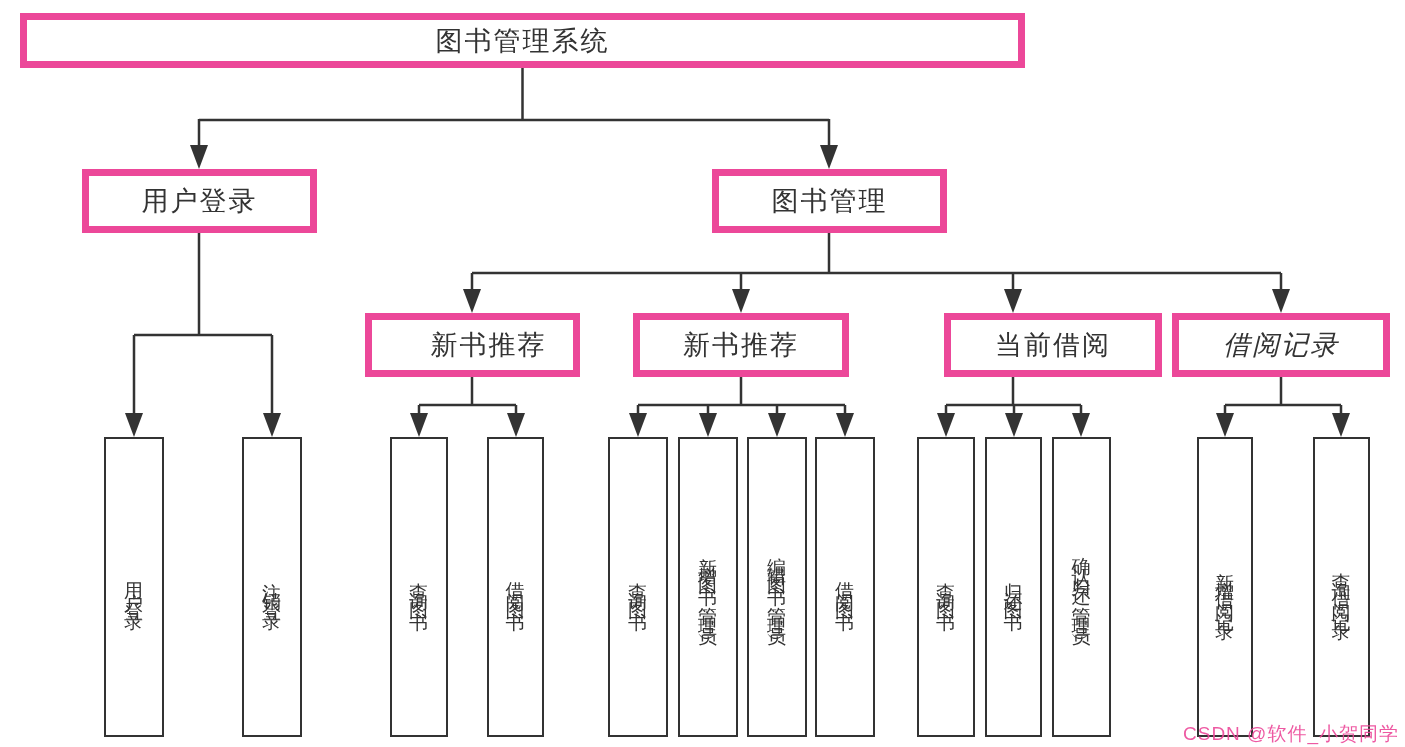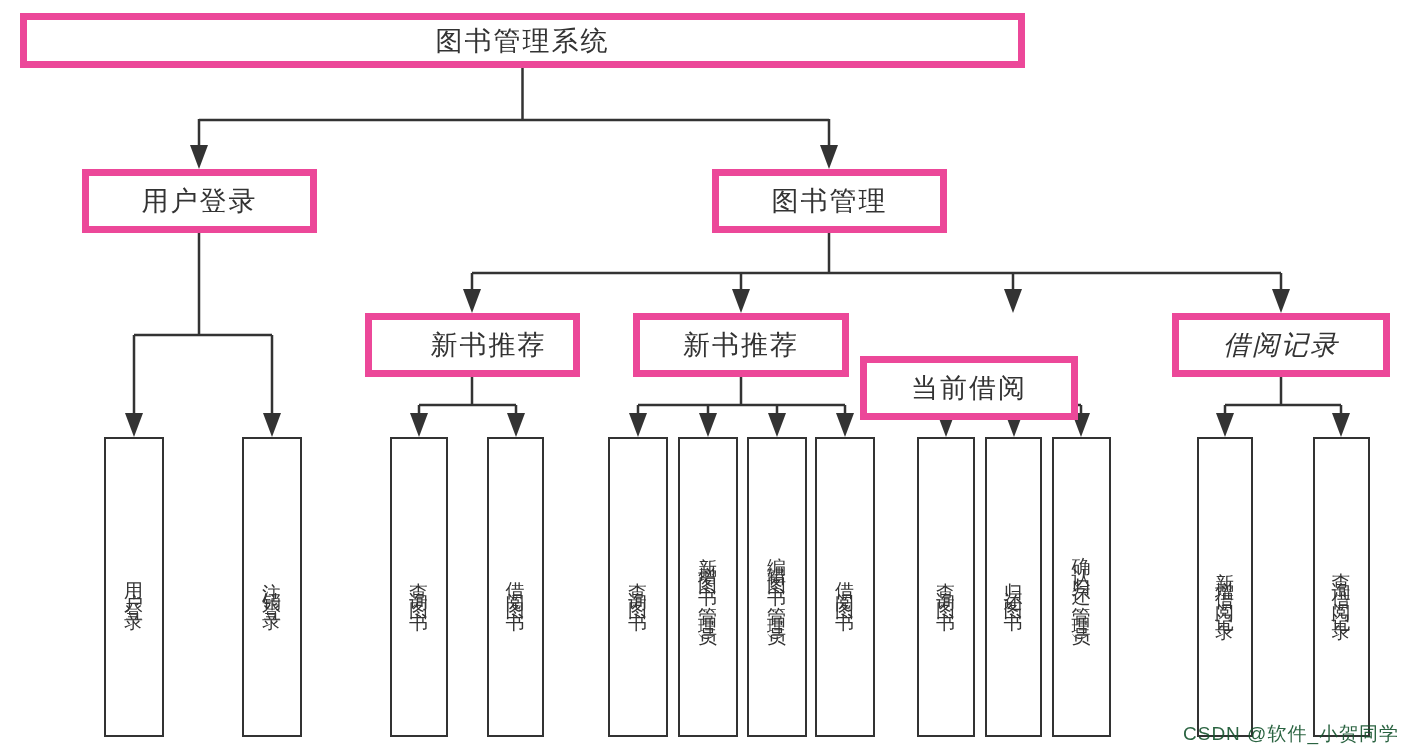--- a/index.html
+++ b/index.html
@@ -23,21 +23,21 @@
     display:flex; align-items:center; justify-content:center;
     z-index:1;
   }
   .vtext {
     writing-mode:vertical-rl; text-orientation:mixed;
     font-size:19px; letter-spacing:10px; line-height:1;
     color:#333333; white-space:nowrap;
   }
   .watermark {
     position:absolute; left:1183px; top:721px; z-index:2;
-    font-size:19px; color:#14532d; letter-spacing:1px; opacity:0.9;
+    font-size:19px; color:#ec4899; letter-spacing:1px; opacity:0.9;
   }
 </style>
 </head>
 <body>
 
 <div class="canvas">
 
   <svg class="connectors" width="1405" height="747" viewBox="0 0 1405 747">
     <g stroke="#333333" stroke-width="2.5" fill="none">
       <path d="M522.5,68 V120 M199,120 H829 M199,119 V150 M829,119 V150"></path>
@@ -71,21 +71,21 @@
     </g>
   </svg>
 
   <div class="hbox" style="left:20px; top:13px; width:1005px; height:55px;">图书管理系统</div>
 
   <div class="hbox" style="left:82px; top:169px; width:235px; height:64px;">用户登录</div>
   <div class="hbox" style="left:712px; top:169px; width:235px; height:64px;text-align:right;">图书管理</div>
 
   <div class="hbox" style="left:365px; top:313px; width:215px; height:64px;padding-left:32px;">新书推荐</div>
   <div class="hbox" style="left:633px; top:313px; width:216px; height:64px;">新书推荐</div>
-  <div class="hbox" style="left:860px; top:313px; width:218px; height:64px;margin-top:43px;">当前借阅</div>
+  <div class="hbox" style="left:944px; top:313px; width:218px; height:64px;">当前借阅</div>
   <div class="hbox" style="left:1172px; top:313px; width:218px; height:64px;font-style:italic;">借阅记录</div>
 
   <div class="vbox" style="left:104px; width:60px;">
     <span class="vtext">用户登录</span>
   </div>
   <div class="vbox" style="left:242px; width:60px;">
     <span class="vtext">注销登录</span>
   </div>
 
   <div class="vbox" style="left:390px; width:58px;">

